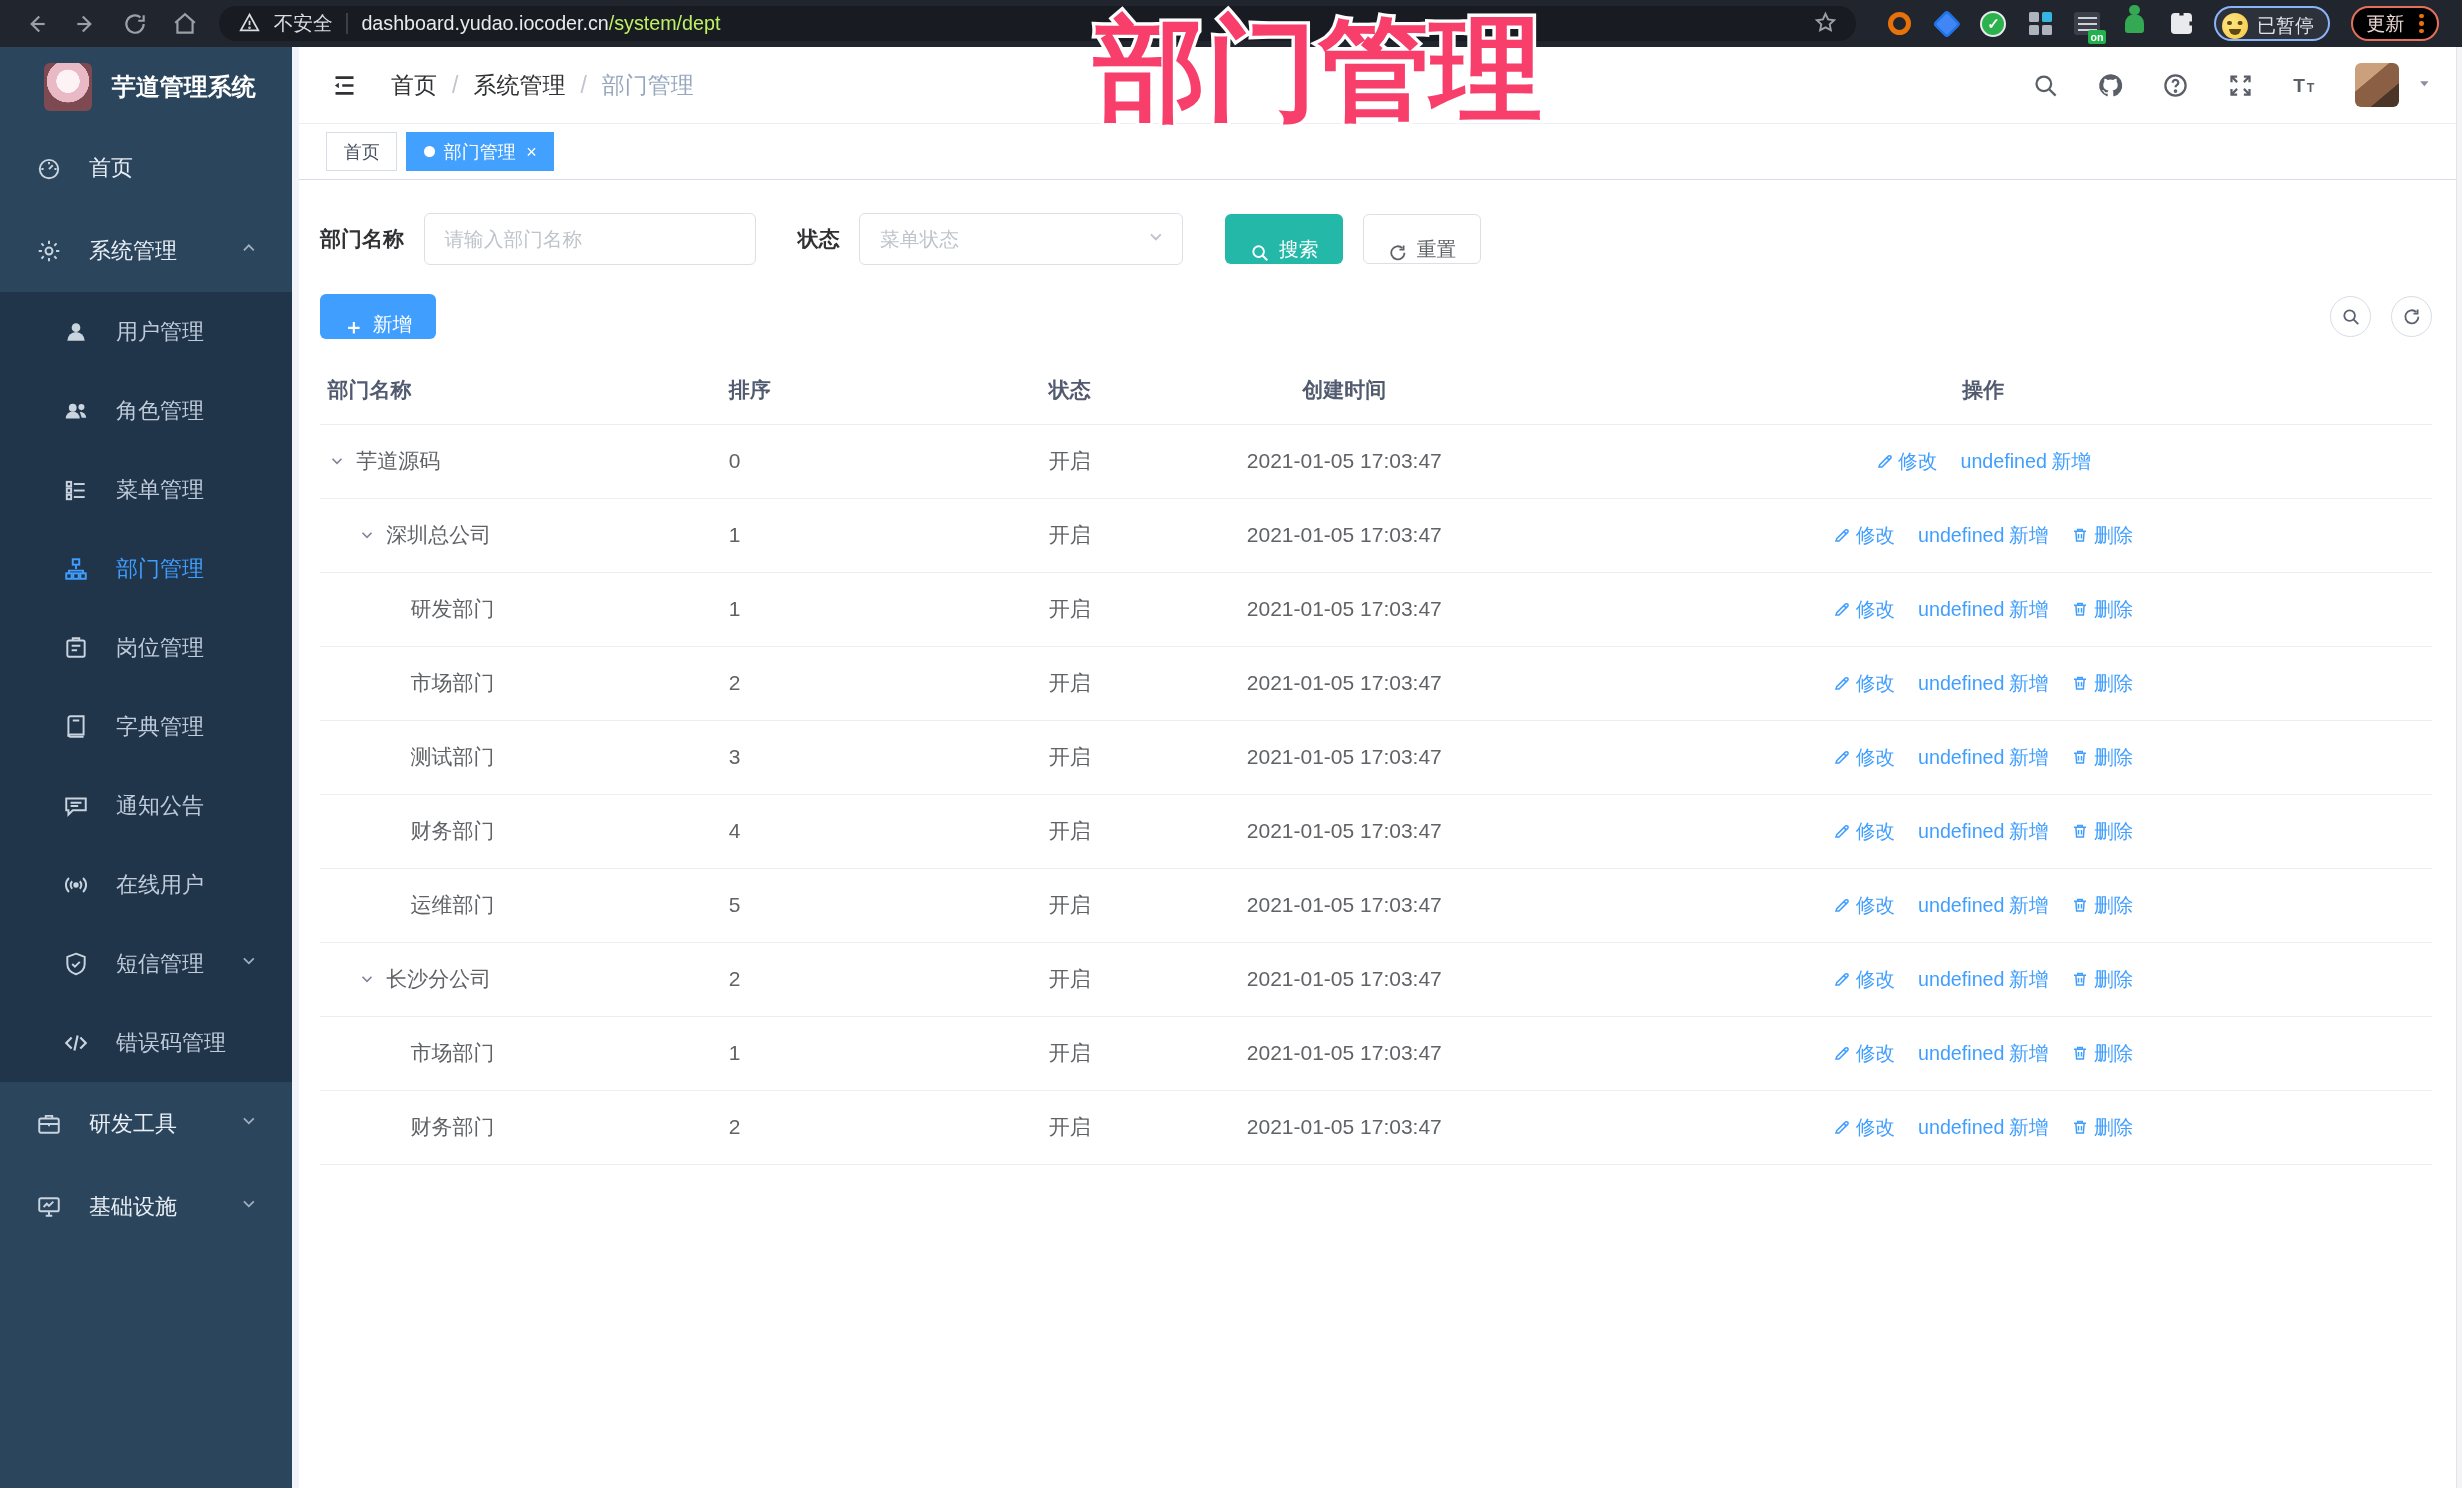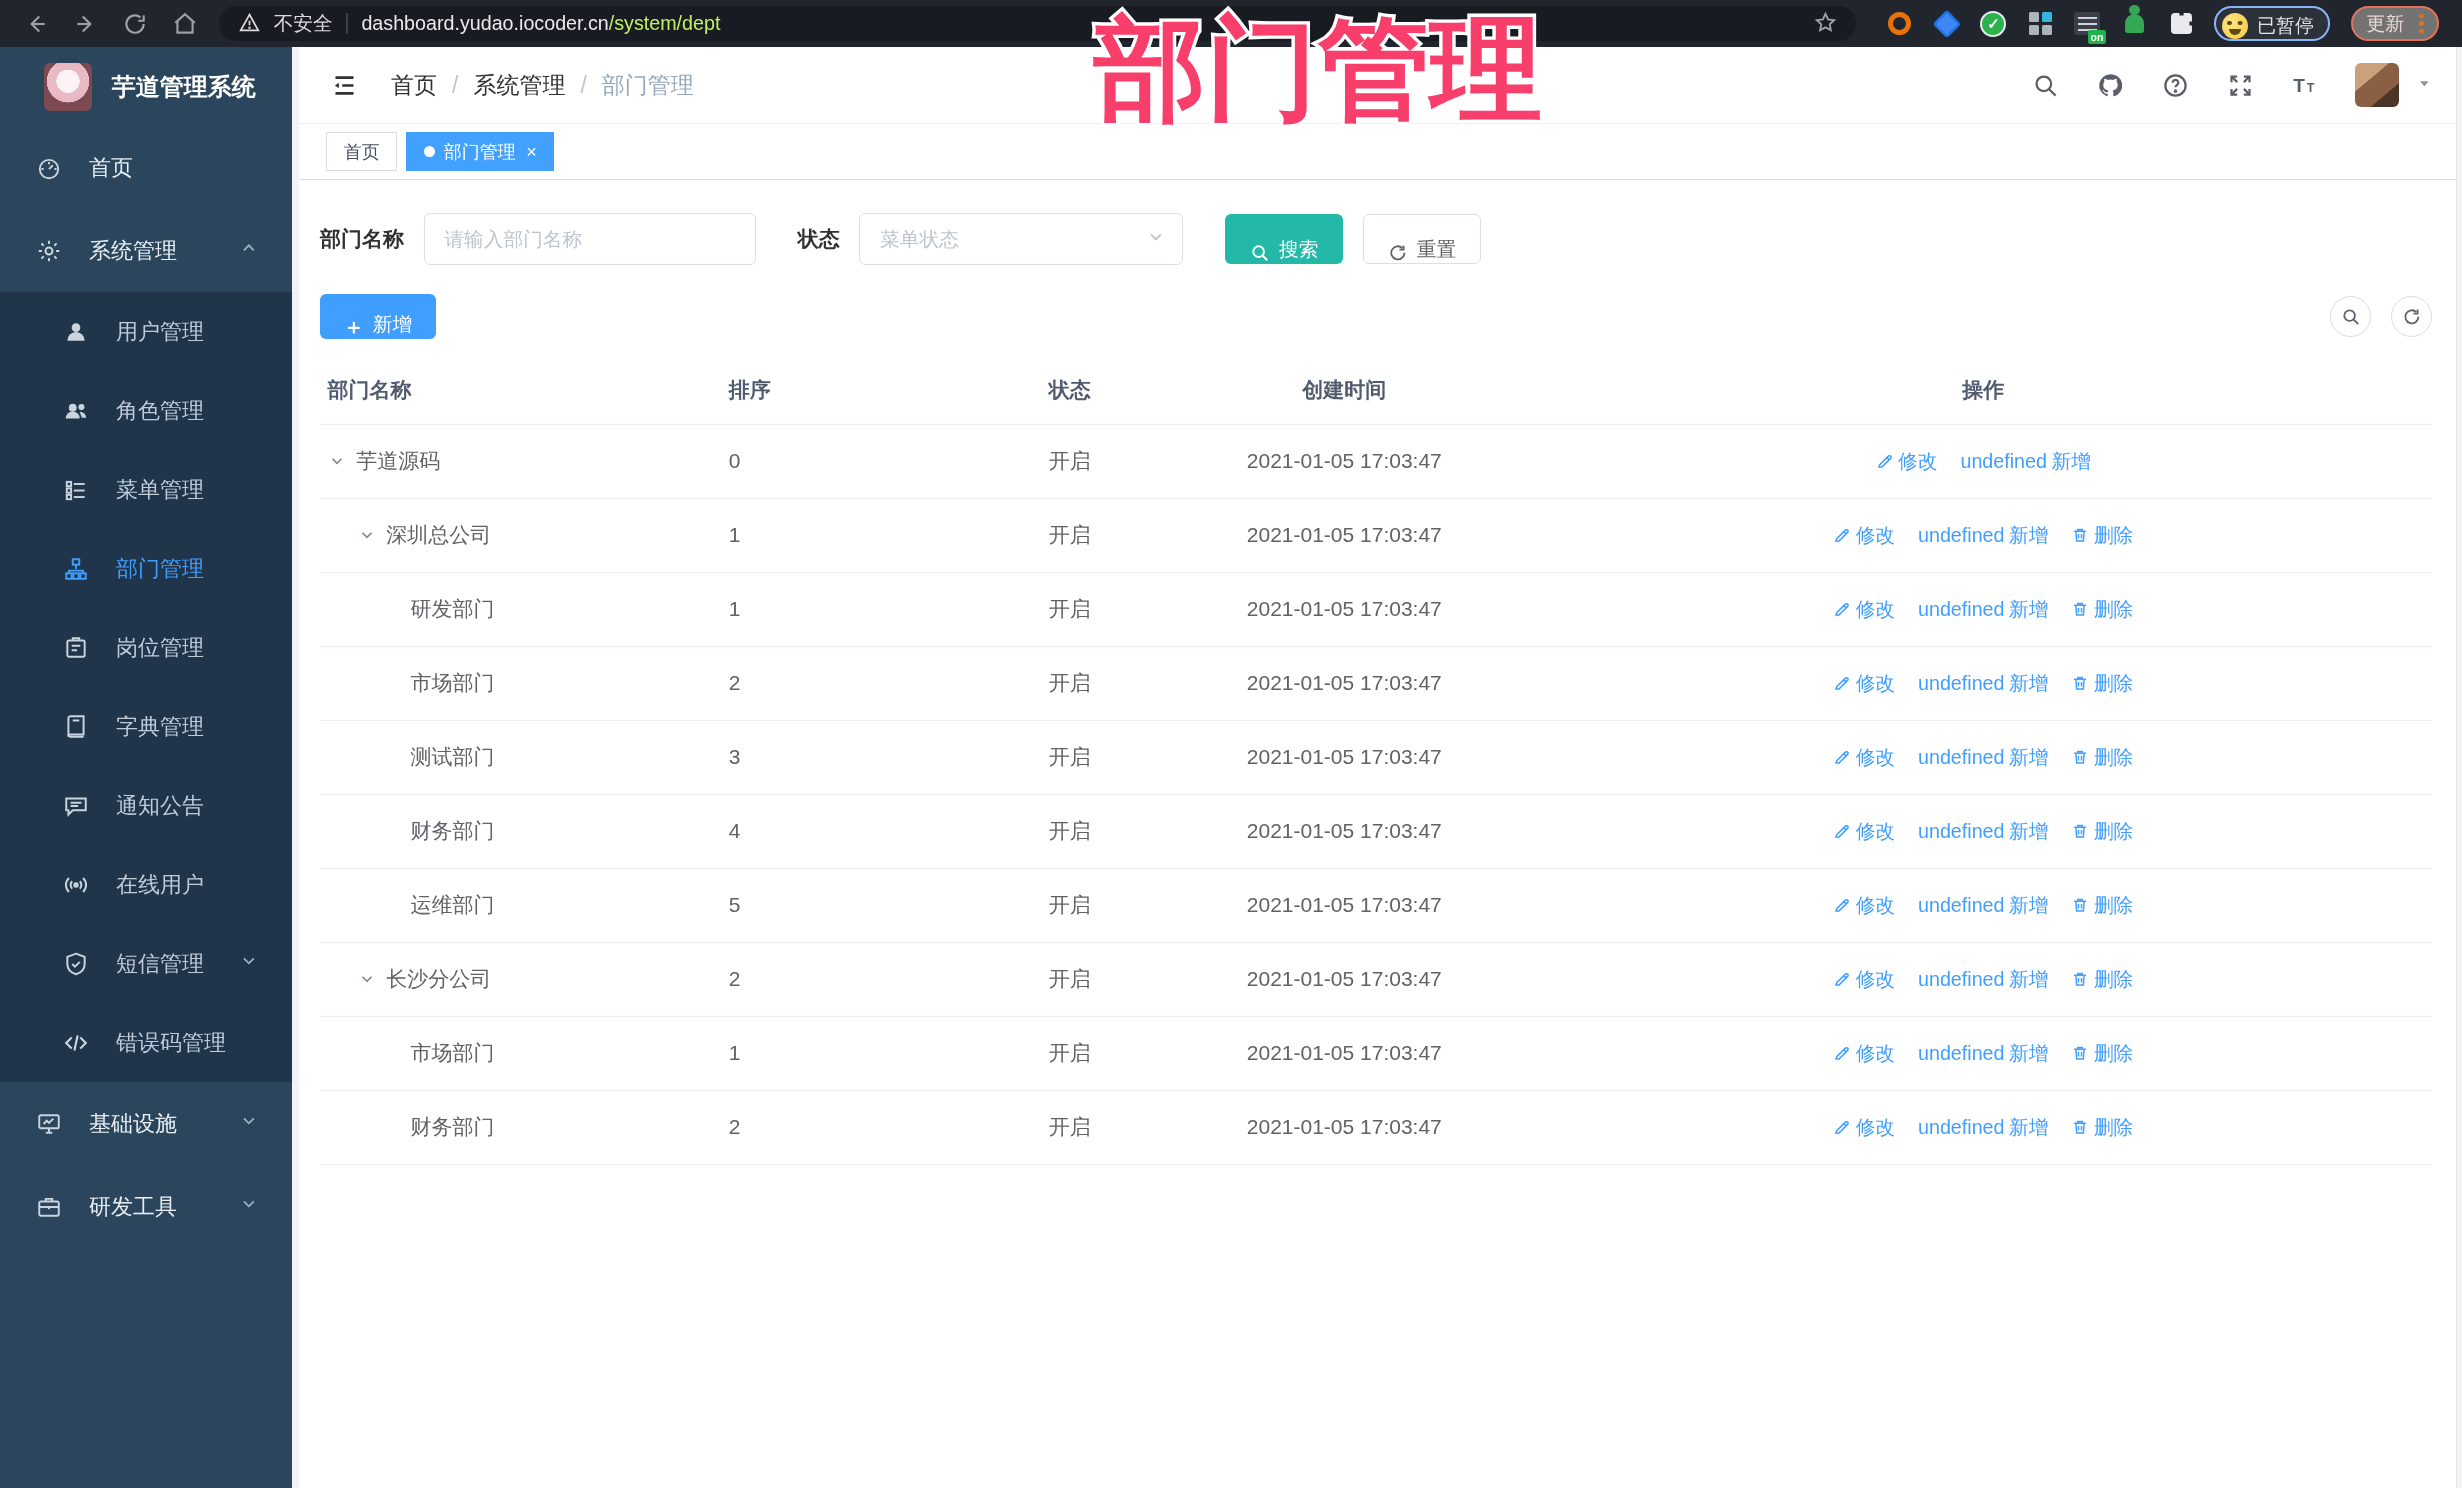--- a/index.html
+++ b/index.html
@@ -42,21 +42,21 @@
   .puzzle { width:21px; height:21px; background:#e8eaed; border-radius:3.8px; clip-path:polygon(0 0,40% 0,40% 12%,60% 12%,60% 0,100% 0,100% 40%,88% 40%,88% 60%,100% 60%,100% 100%,0 100%); }
   .profile-chip {
     height:35px; border:2.3px solid #8ab4f8; border-radius:17.4px; background:#2d313a;
     display:flex; align-items:flex-end; gap:9px; padding:0 13.6px 0 6px; flex:none;
   }
   .emoji-face { width:26px; height:26px; border-radius:50%; background:radial-gradient(circle at 35% 35%, #ffe483, #f7c843); position:relative; }
   .emoji-face:before { content:""; position:absolute; top:7.6px; left:5.3px; width:4.5px; height:4.5px; border-radius:50%; background:#5d4a12; box-shadow:10.6px 0 0 #5d4a12; }
   .emoji-face:after { content:""; position:absolute; bottom:4.5px; left:6.8px; width:12px; height:6px; border-radius:0 0 12px 12px; background:#5d4a12; }
   .chip-label { color:#dfe3ea; font-size:19px; }
   .update-pill {
-    height:35px; border:2.3px solid #e5705a; border-radius:17.4px; background:#737373;
+    height:35px; border:2.3px solid #e5705a; border-radius:17.4px; background:#000000;
     display:flex; align-items:center; gap:15px; padding:0 13.6px; flex:none; margin-left:3px;
   }
   .update-label { color:#e9d6d2; font-size:19px; }
   .kebab { display:flex; flex-direction:column; gap:3px; }
   .kebab i { width:4.5px; height:4.5px; border-radius:50%; background:#e8710a; }
   
   .app { display:flex; height:1441px; }
   .sidebar { width:299px; background:#2a455c; flex:none; border-right:7.6px solid #f2f3f9; display:flex; flex-direction:column; }
   .logo-row { height:79px; display:flex; align-items:center; padding-left:44px; gap:19.7px; flex:none; }
   .logo-img { width:48px; height:48px; border-radius:6px; flex:none;
@@ -346,39 +346,39 @@
               <svg viewBox="0 0 24 24" fill="none" stroke="currentColor" stroke-width="2">
                 <path d="M8 7l-5 5 5 5M16 7l5 5-5 5"></path>
                 <path d="M13.5 5l-3 14"></path>
               </svg>
             </span>
             <span class="mi-label">错误码管理</span>
           </div>
           <div class="menu-item">
             <span class="mi-icon">
               <svg viewBox="0 0 24 24" fill="none" stroke="currentColor" stroke-width="1.8">
+                <rect x="3" y="7" width="18" height="13" rx="1.5"></rect>
+                <path d="M9 7V4.5h6V7"></path>
+                <path d="M3 12h18M12 11v3"></path>
+              </svg>
+            </span>
+            <span class="mi-label">研发工具</span>
+            <span class="mi-arrow"><svg viewBox="0 0 24 24" fill="none" stroke="currentColor" stroke-width="2.2">
+                <path d="M6 9l6 6 6-6"></path>
+              </svg></span>
+          </div>
+          <div class="menu-item">
+            <span class="mi-icon">
+              <svg viewBox="0 0 24 24" fill="none" stroke="currentColor" stroke-width="1.8">
                 <rect x="3" y="4" width="18" height="12" rx="1.5"></rect>
                 <path d="M9 20h6M12 16v4"></path>
                 <path d="M7 12l3-3 2 2 4-4"></path>
               </svg>
             </span>
             <span class="mi-label">基础设施</span>
-            <span class="mi-arrow"><svg viewBox="0 0 24 24" fill="none" stroke="currentColor" stroke-width="2.2">
-                <path d="M6 9l6 6 6-6"></path>
-              </svg></span>
-          </div>
-          <div class="menu-item">
-            <span class="mi-icon">
-              <svg viewBox="0 0 24 24" fill="none" stroke="currentColor" stroke-width="1.8">
-                <rect x="3" y="7" width="18" height="13" rx="1.5"></rect>
-                <path d="M9 7V4.5h6V7"></path>
-                <path d="M3 12h18M12 11v3"></path>
-              </svg>
-            </span>
-            <span class="mi-label">研发工具</span>
             <span class="mi-arrow"><svg viewBox="0 0 24 24" fill="none" stroke="currentColor" stroke-width="2.2">
                 <path d="M6 9l6 6 6-6"></path>
               </svg></span>
           </div>
         </div>
     </div>
 
     <div class="main">
       <div class="navbar">
         <span class="hamburger">

